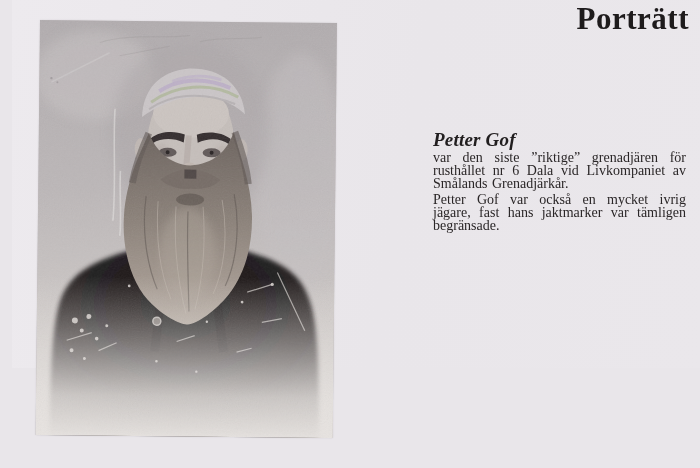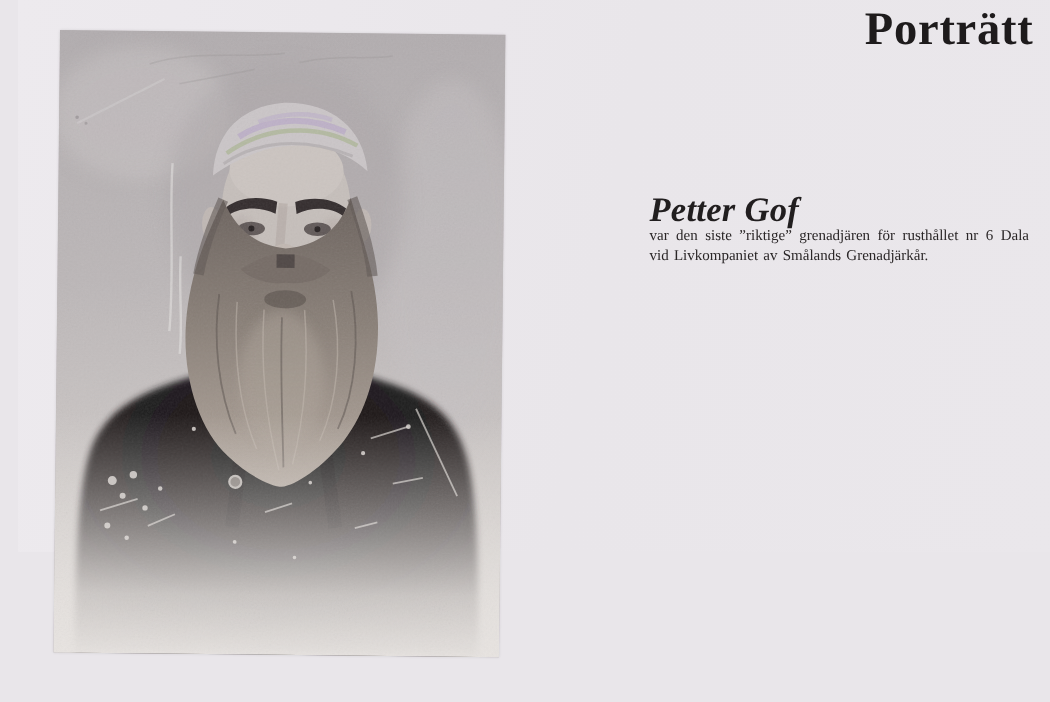--- a/index.html
+++ b/index.html
@@ -22,25 +22,25 @@
   .photo svg{display:block;width:297px;height:415px;}
   .page-title{
     position:absolute;top:2px;right:23px;
     font-size:31px;font-weight:bold;color:#1e1b1c;
     letter-spacing:0.5px;line-height:34px;
   }
   .article{
     position:absolute;left:421px;top:130px;width:253px;color:#2a2627;
   }
   .article h2{
-    margin:0 0 3px 0;font-size:23px;line-height:19px;
+    margin:0 0 3px 0;font-size:19px;line-height:19px;
     font-style:italic;font-weight:bold;color:#211e1f;letter-spacing:0.2px;
   }
   .article p{
-    margin:0 0 3px 0;font-size:10px;line-height:12.9px;
+    margin:0 0 3px 0;font-size:14px;line-height:12.9px;
     text-align:justify;word-spacing:1px;
   }
 </style>
 </head>
 <body>
 
 <div id="stage">
 
   <div class="photo" aria-label="Svartvitt porträttfotografi av en äldre man med bakåtkammat grått hår och stort helskägg, klädd i mörk rock">
     <svg viewBox="0 0 297 415" width="297" height="415" preserveAspectRatio="none">
@@ -191,15 +191,16 @@
 
       <rect x="0" y="0" width="297" height="415" filter="url(#grain)" opacity="0.12"></rect>
     </svg>
   </div>
 
   <div class="page-title">Porträtt</div>
 
   <div class="article">
     <h2>Petter Gof</h2>
     <p>var den siste ”riktige” grenadjären för rusthållet nr 6 Dala vid Livkompaniet av Smålands Grenadjärkår.</p>
+    <p>Petter Gof var också en mycket ivrig jägare, fast hans jaktmarker var tämligen begränsade.</p>
   </div>
 
 </div>
 
 </body></html>

